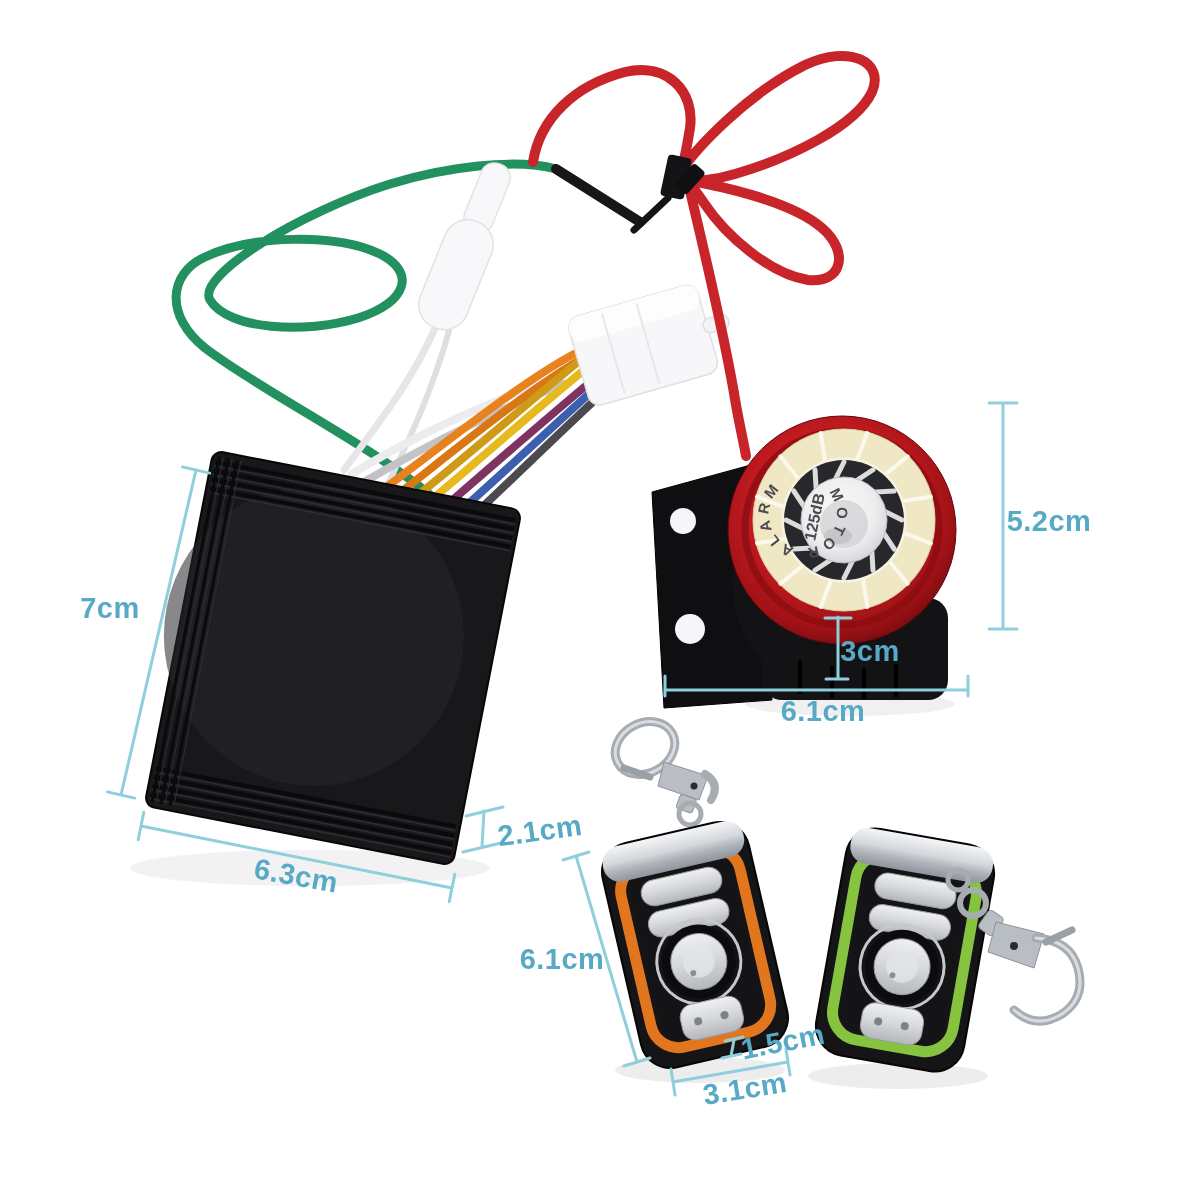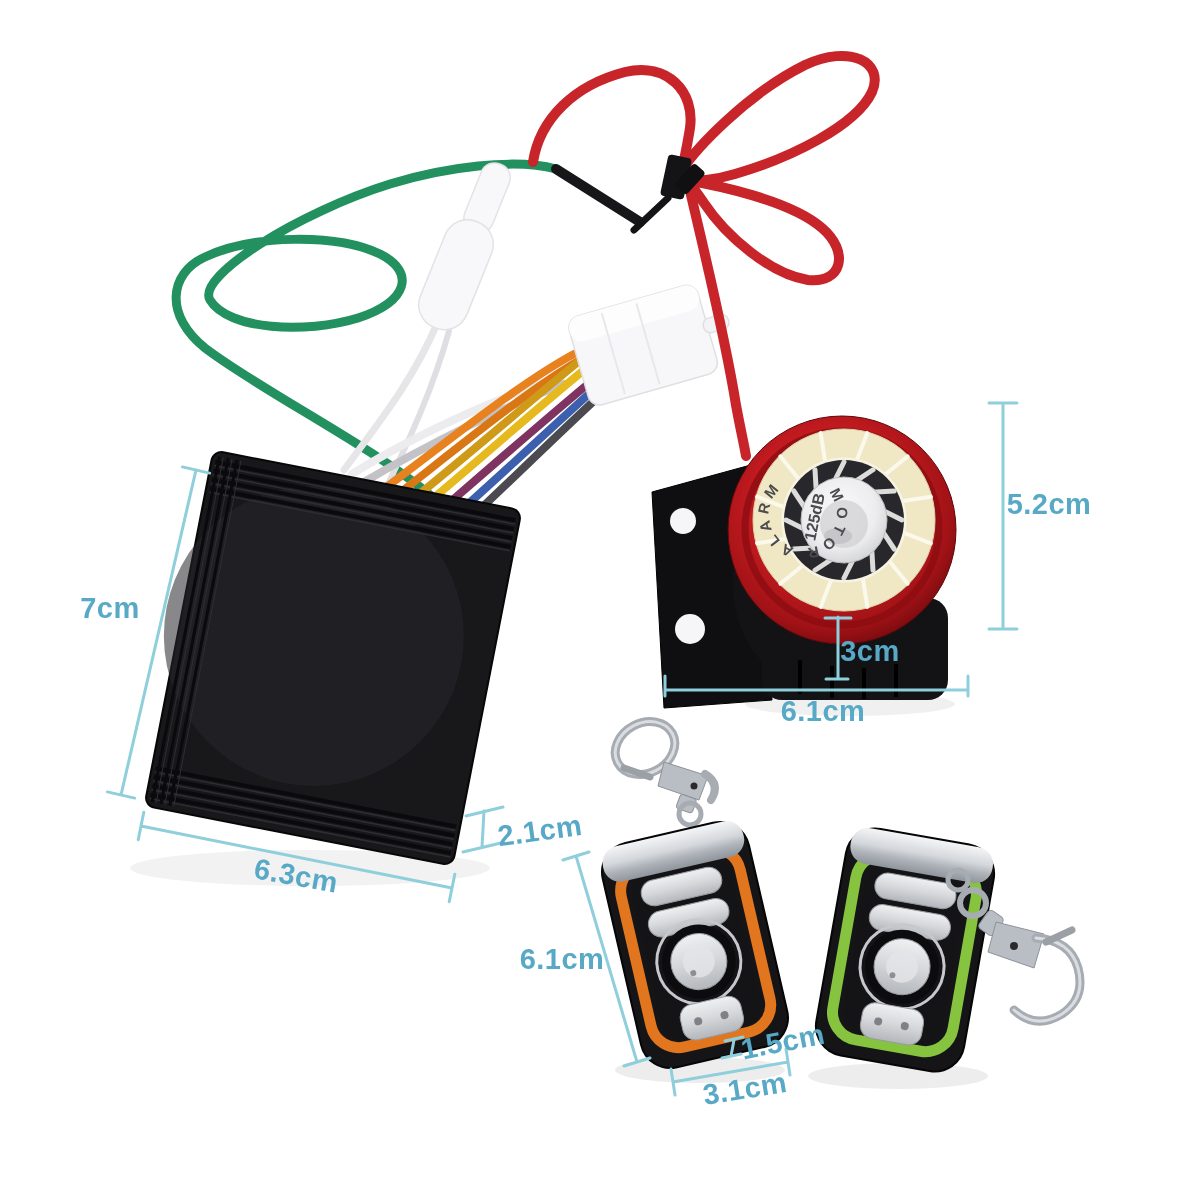--- a/index.html
+++ b/index.html
@@ -266,20 +266,20 @@
     </g>
     <g>
       <path d="M 673,1082 L 788,1062 M 671,1069 L 675,1095 M 786,1049 L 790,1075"></path>
     </g>
   </g>
 </svg>
 
 <div class="dim-label" style="left:110px;top:608px;transform:translate(-50%,-50%);">7cm</div>
 <div class="dim-label" style="left:296px;top:876px;transform:translate(-50%,-50%) rotate(10deg);">6.3cm</div>
 <div class="dim-label" style="left:540px;top:831px;transform:translate(-50%,-50%) rotate(-8deg);">2.1cm</div>
-<div class="dim-label" style="left:1049px;top:504px;transform:translate(-50%,-50%);">5.2cm</div>
+<div class="dim-label" style="left:1049px;top:521px;transform:translate(-50%,-50%);">5.2cm</div>
 <div class="dim-label" style="left:870px;top:651px;transform:translate(-50%,-50%);text-align:center;">3cm</div>
 <div class="dim-label" style="left:823px;top:711px;transform:translate(-50%,-50%);">6.1cm</div>
 <div class="dim-label" style="left:562px;top:959px;transform:translate(-50%,-50%);">6.1cm</div>
 <div class="dim-label" style="left:783px;top:1042px;transform:translate(-50%,-50%) rotate(-11deg);">1.5cm</div>
 <div class="dim-label" style="left:745px;top:1089px;transform:translate(-50%,-50%) rotate(-9deg);">3.1cm</div>
 
 </div>
 
 </body></html>

